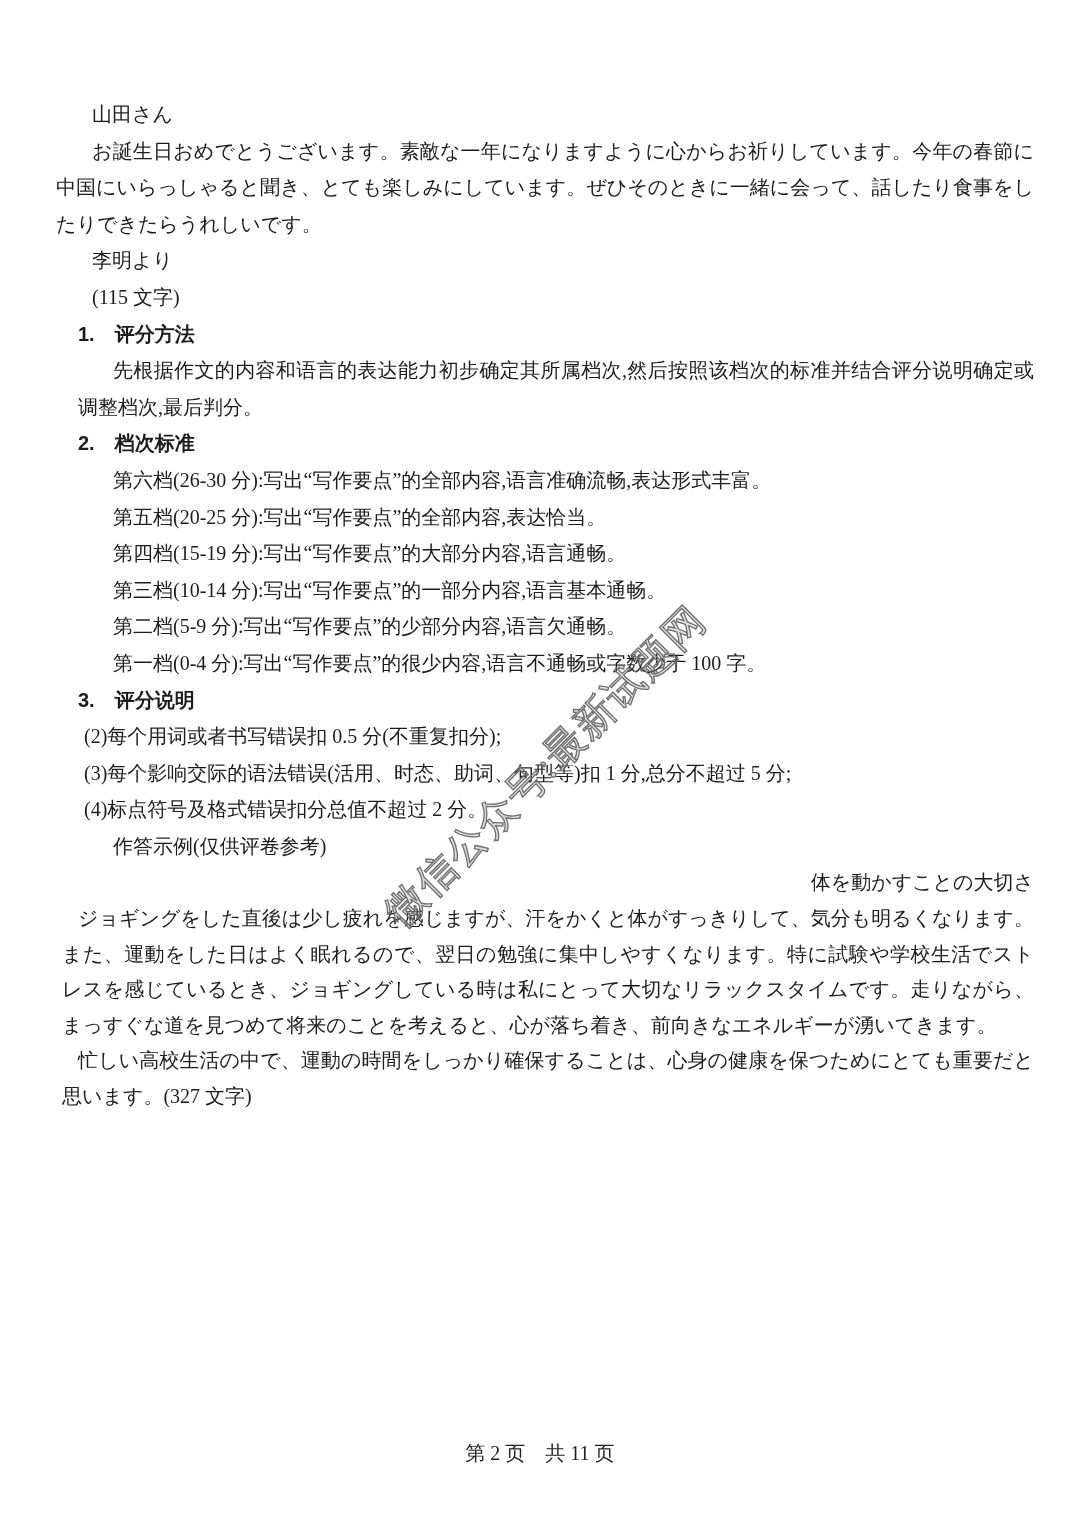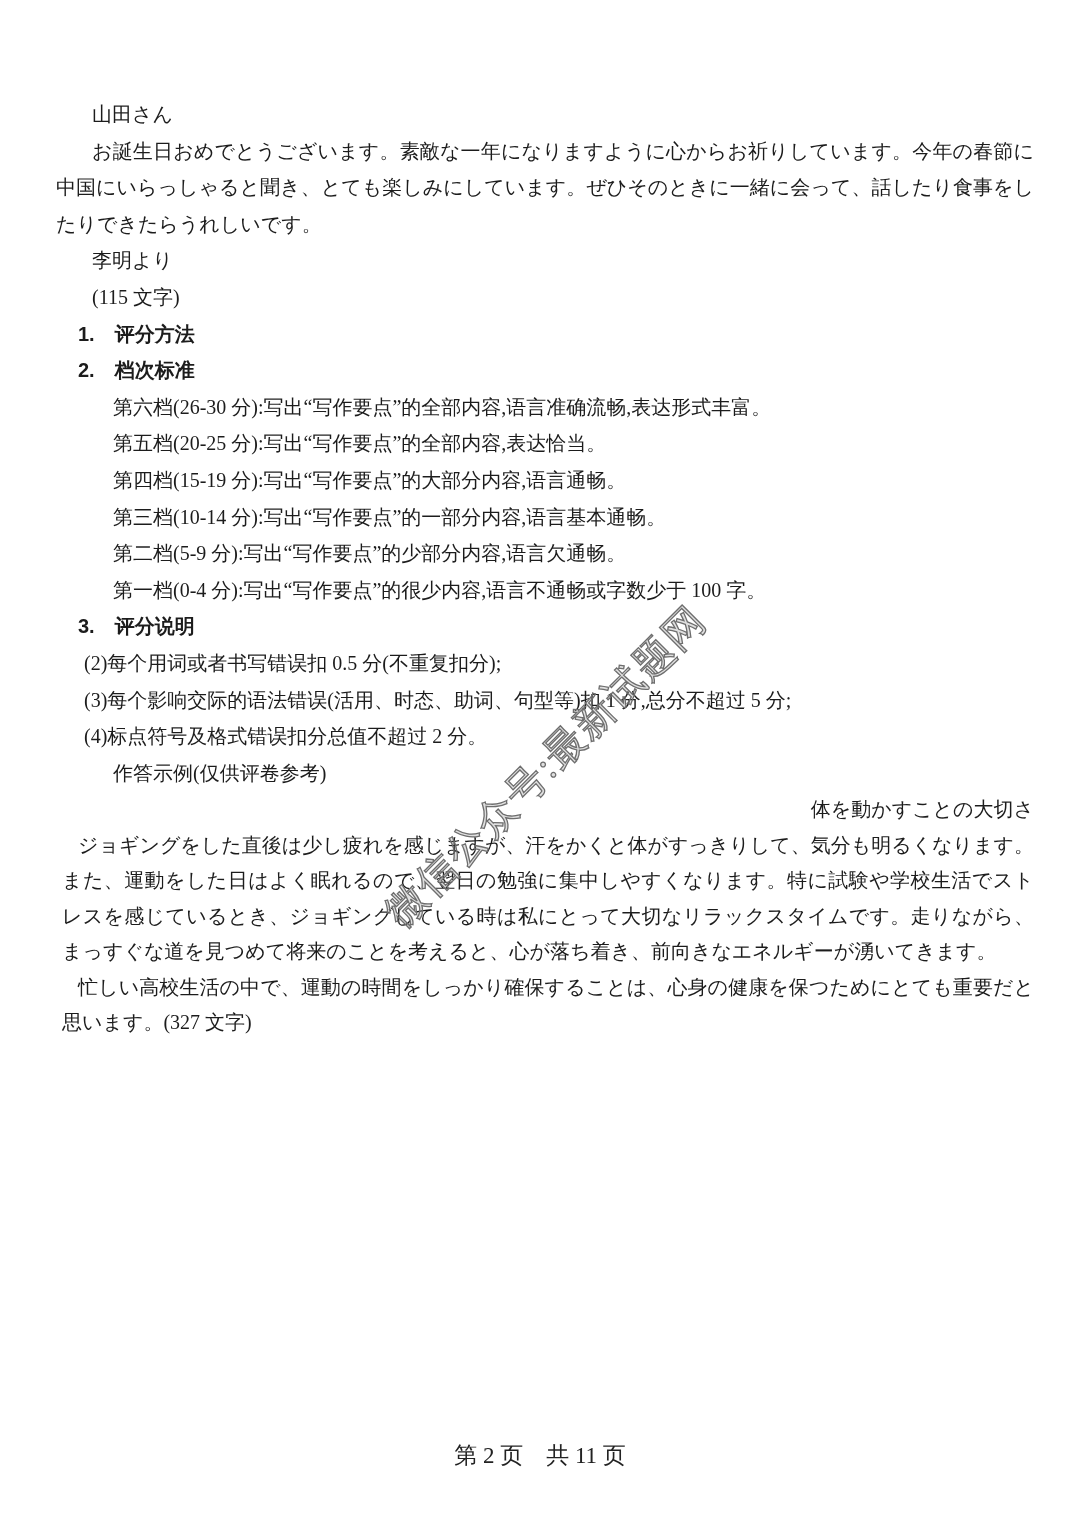--- a/index.html
+++ b/index.html
@@ -43,35 +43,36 @@
     font-family: "Liberation Serif", "DejaVu Serif", serif;
     color: rgba(110, 110, 110, 0.22);
     -webkit-text-stroke: 1.3px #6e6e6e;
     transform: rotate(-45deg);
     transform-origin: center center;
     pointer-events: none;
     z-index: 5;
   }
   .footer {
     position: absolute; top: 1440px; left: 0; width: 1080px;
-    text-align: center; font-size: 23px; color: #222;
+    text-align: center; font-size: 20px; color: #222;
   }
 </style>
 </head>
 <body>
 
 <div class="watermark">微信公众号:最新试题网</div>
 
 <main class="content">
   <p class="jp-line">山田さん</p>
   <p class="letter-body">お誕生日おめでとうございます。素敵な一年になりますように心からお祈りしています。今年の春節に中国にいらっしゃると聞き、とても楽しみにしています。ぜひそのときに一緒に会って、話したり食事をしたりできたらうれしいです。</p>
   <p class="jp-line">李明より</p>
   <p class="jp-line">(115 文字)</p>
 
   <h3 class="cn-h">1.　评分方法</h3>
+  <p class="cn-para">先根据作文的内容和语言的表达能力初步确定其所属档次,然后按照该档次的标准并结合评分说明确定或调整档次,最后判分。</p>
 
   <h3 class="cn-h">2.　档次标准</h3>
   <p class="tier">第六档(26-30 分):写出“写作要点”的全部内容,语言准确流畅,表达形式丰富。</p>
   <p class="tier">第五档(20-25 分):写出“写作要点”的全部内容,表达恰当。</p>
   <p class="tier">第四档(15-19 分):写出“写作要点”的大部分内容,语言通畅。</p>
   <p class="tier">第三档(10-14 分):写出“写作要点”的一部分内容,语言基本通畅。</p>
   <p class="tier">第二档(5-9 分):写出“写作要点”的少部分内容,语言欠通畅。</p>
   <p class="tier">第一档(0-4 分):写出“写作要点”的很少内容,语言不通畅或字数少于 100 字。</p>
 
   <h3 class="cn-h">3.　评分说明</h3>

